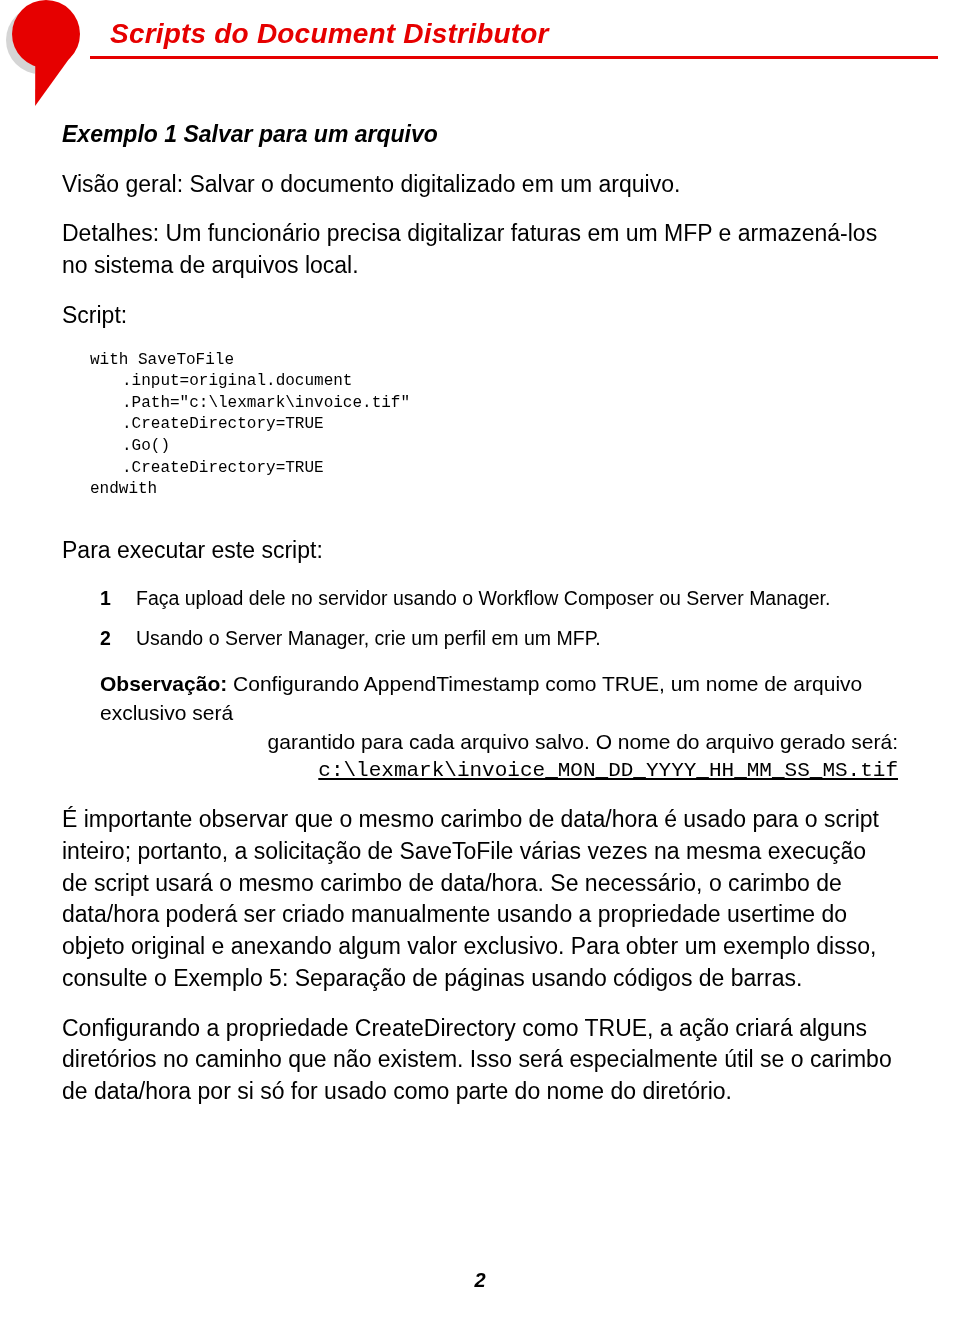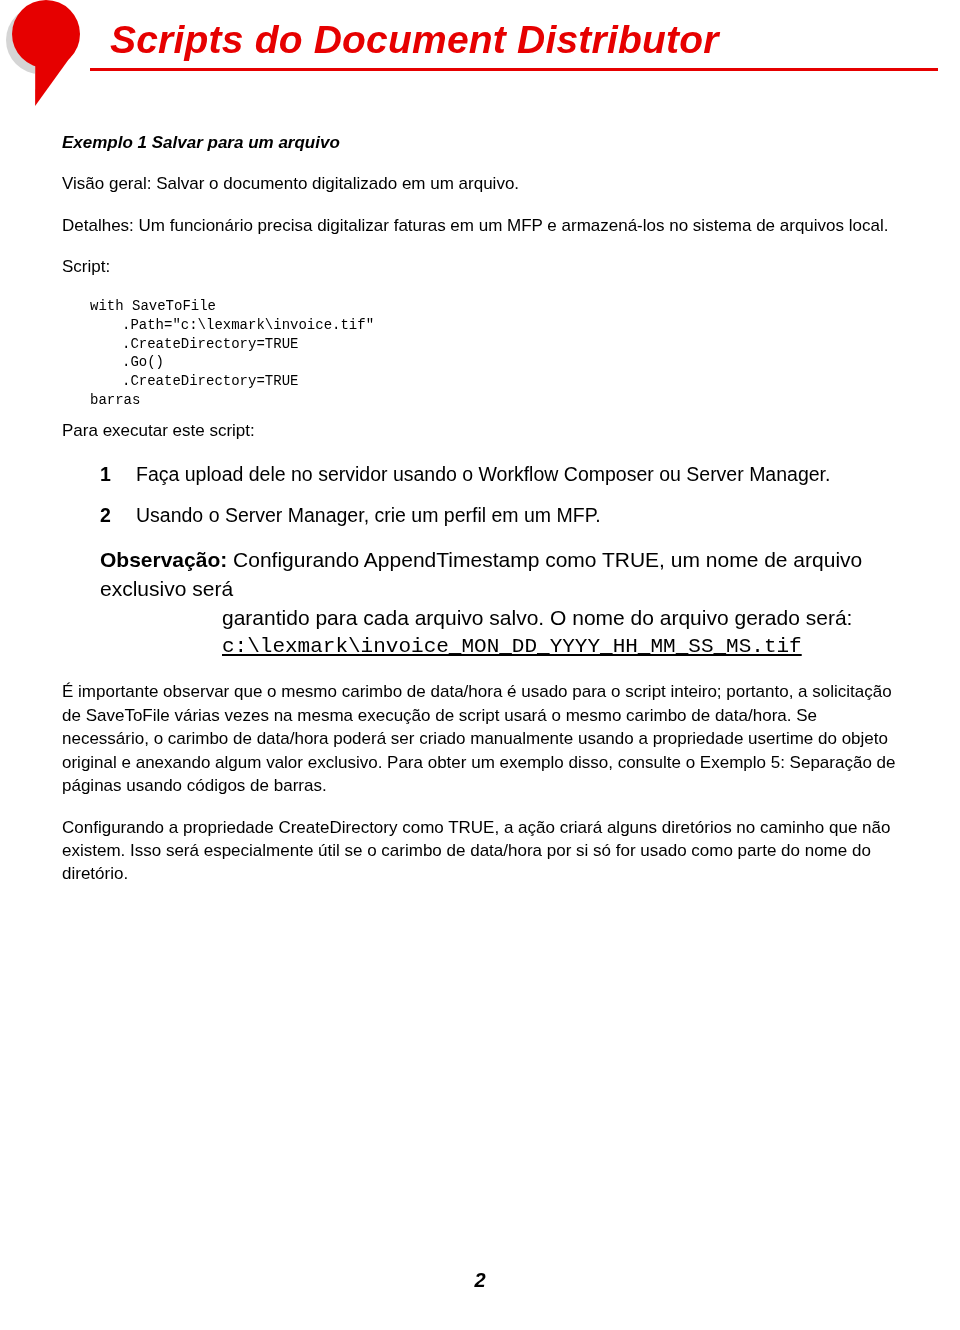--- a/index.html
+++ b/index.html
@@ -45,56 +45,56 @@
     left: 30px;
     top: 50px;
     width: 0;
     height: 0;
     border-left: 10px solid transparent;
     border-right: 28px solid transparent;
     border-top: 58px solid #e60000;
     transform: rotate(10deg);
   }
   .title {
-    font-size: 39px;
+    font-size: 28px;
     font-weight: bold;
     font-style: italic;
     color: #e60000;
     margin-left: 110px;
     letter-spacing: 0.2px;
   }
   .redline {
     height: 3px;
     background: #e60000;
     margin-left: 90px;
     margin-right: 22px;
     margin-top: 6px;
   }
   .content {
     padding: 60px 62px 0 62px;
   }
-  .content p { margin-bottom: 18px; line-height: 1.38; font-size: 17px; }
+  .content p { margin-bottom: 18px; line-height: 1.38; font-size: 23px; }
   .example-title { font-weight: bold; font-style: italic; font-size: 23px; margin-bottom: 22px; }
   .bold { font-weight: normal; }
   .code {
     font-family: "Courier New", Courier, monospace;
     white-space: pre;
-    font-size: 14px;
+    font-size: 16px;
     line-height: 1.35;
-    margin-bottom: 9px;
+    margin-bottom: 34px;
     padding-left: 28px;
   }
   .code .indent { padding-left: 32px; display: block; }
   .steps { margin: 0 0 18px 38px; }
   .step-row { display: flex; margin-bottom: 14px; font-size: 19.5px; line-height: 1.38; }
   .step-num { font-weight: bold; width: 36px; flex-shrink: 0; font-size: 19.5px; }
   .note-block { margin: 0 0 18px 38px; font-size: 21px; line-height: 1.38; }
   .note-label { font-weight: bold; }
   .note-block .mono { font-family: "Courier New", Courier, monospace; text-decoration: underline; }
-  .note-indent { padding-left: 122px; display: block; }
+  .note-indent { padding-left: 122px; display: block; text-align: right; }
   .page-num {
     position: absolute;
     bottom: 38px;
     left: 0;
     width: 100%;
     text-align: center;
     font-weight: bold;
     font-style: italic;
     font-size: 20px;
   }
@@ -122,21 +122,21 @@
 
   <p>
     <span class="bold">Detalhes</span><span>: Um funcionário precisa digitalizar faturas em um MFP e armazená-los no sistema de arquivos local.</span>
   </p>
 
   <p>
     <span class="bold">Script</span><span>:</span>
   </p>
 
   <div class="code"><span>with SaveToFile</span>
-<span class="indent">.Path="c:\lexmark\invoice.tif"</span><span class="indent">.CreateDirectory=TRUE</span><span class="indent">.Go()</span><span class="indent">.CreateDirectory=TRUE</span><span>barras</span></div>
+<span class="indent">.input=original.document</span><span class="indent">.Path="c:\lexmark\invoice.tif"</span><span class="indent">.CreateDirectory=TRUE</span><span class="indent">.Go()</span><span class="indent">.CreateDirectory=TRUE</span><span>endwith</span></div>
 
   <p>
     <span class="bold">Para executar este script</span><span>:</span>
   </p>
 
   <div class="steps">
     <div class="step-row">
       <div class="step-num">1</div>
       <div>Faça upload dele no servidor usando o Workflow Composer ou Server Manager.</div>
     </div>

